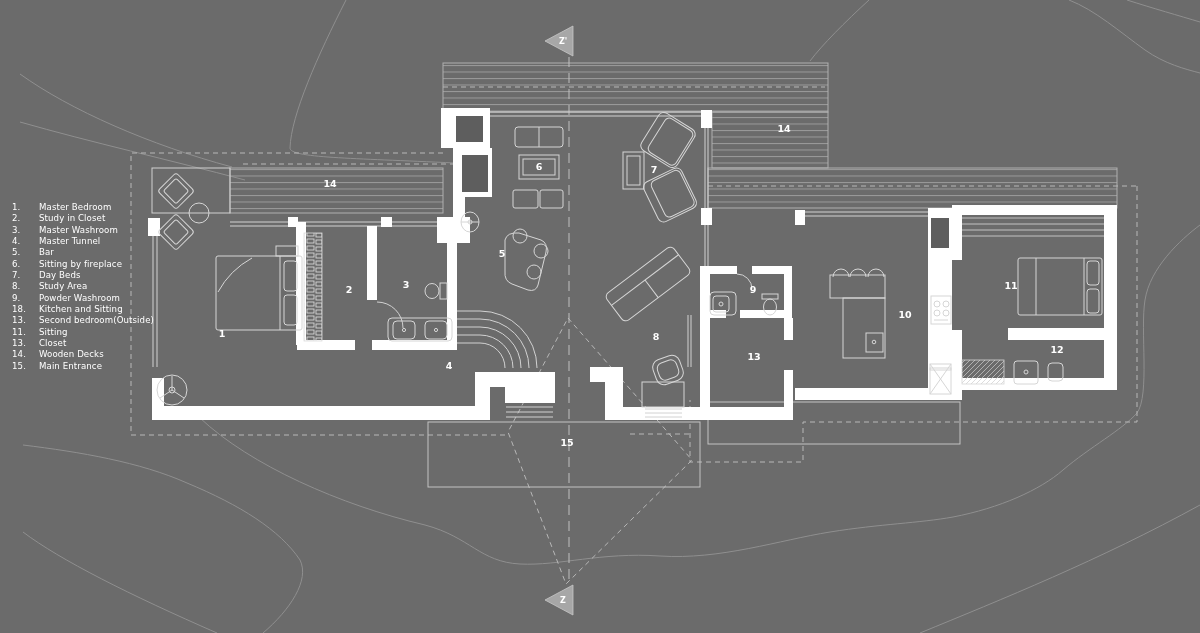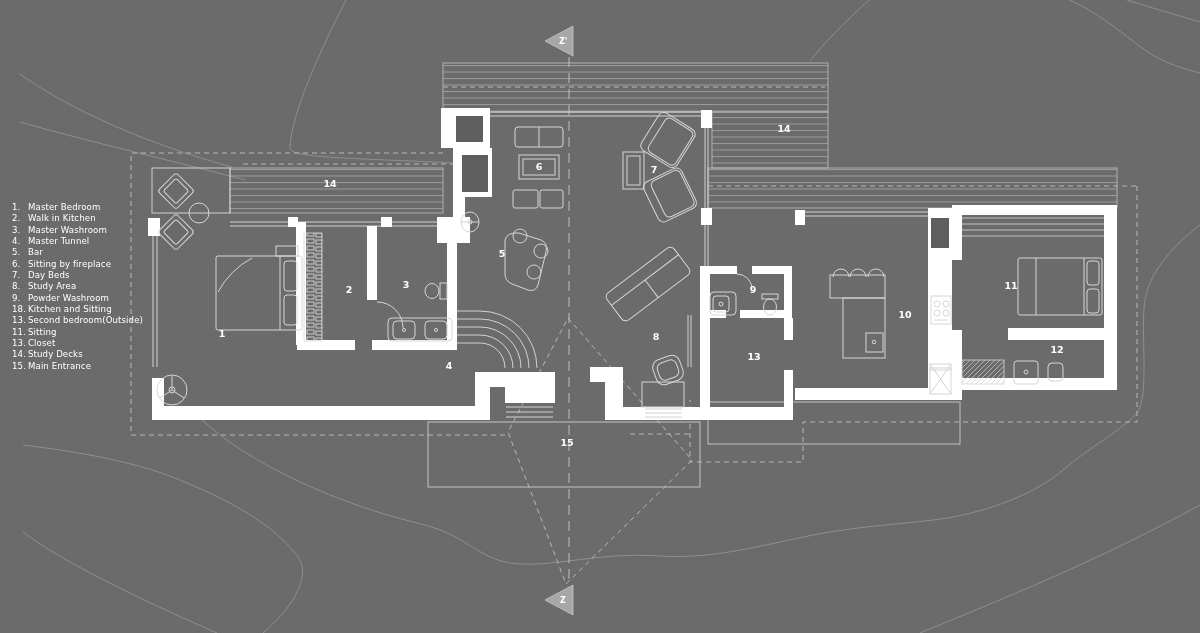--- a/index.html
+++ b/index.html
@@ -15,21 +15,21 @@
   .wl{fill:#ffffff;stroke:none}
   .dk{fill:#5e5e5e;stroke:none}
   .fn{stroke:#d6d6d6;stroke-width:1;fill:none}
   .lbl{fill:#ffffff;font:600 9.5px "DejaVu Sans",sans-serif;text-anchor:middle}
   .zlbl{fill:#ffffff;font:700 8px "DejaVu Sans",sans-serif;text-anchor:middle}
   .tri{fill:#a7a7a7;stroke:#c6c6c6;stroke-width:0.8}
   
   .legend{position:absolute;left:12px;top:202px;color:#ffffff;}
   .legend .row{display:flex;line-height:11.35px;font-size:8.6px;letter-spacing:.1px;}
   .legend .num{width:16px;flex:0 0 16px;}
-  .legend .lab{white-space:nowrap;}
+  .legend .lab{white-space:nowrap;margin-left:11px;}
 </style>
 </head>
 <body>
 
 <div class="stage">
 <svg width="1200" height="633" viewBox="0 0 1200 633">
   <defs>
     <pattern id="boards" width="8" height="6.5" patternUnits="userSpaceOnUse">
       <line x1="0" y1="0.5" x2="8" y2="0.5" stroke="#9a9a9a" stroke-width="1"></line>
     </pattern>
@@ -332,21 +332,21 @@
   </g>
 </svg>
 
 <div class="legend">
   <div class="row">
         <span class="num">1.</span>
         <span class="lab">Master Bedroom</span>
       </div>
   <div class="row">
         <span class="num">2.</span>
-        <span class="lab">Walk in Kitchen</span>
+        <span class="lab">Study in Closet</span>
       </div>
   <div class="row">
         <span class="num">3.</span>
         <span class="lab">Master Washroom</span>
       </div>
   <div class="row">
         <span class="num">4.</span>
         <span class="lab">Master Tunnel</span>
       </div>
   <div class="row">
@@ -380,20 +380,20 @@
   <div class="row">
         <span class="num">11.</span>
         <span class="lab">Sitting</span>
       </div>
   <div class="row">
         <span class="num">13.</span>
         <span class="lab">Closet</span>
       </div>
   <div class="row">
         <span class="num">14.</span>
-        <span class="lab">Study Decks</span>
+        <span class="lab">Wooden Decks</span>
       </div>
   <div class="row">
         <span class="num">15.</span>
         <span class="lab">Main Entrance</span>
       </div>
 </div>
 </div>
 
 </body></html>

